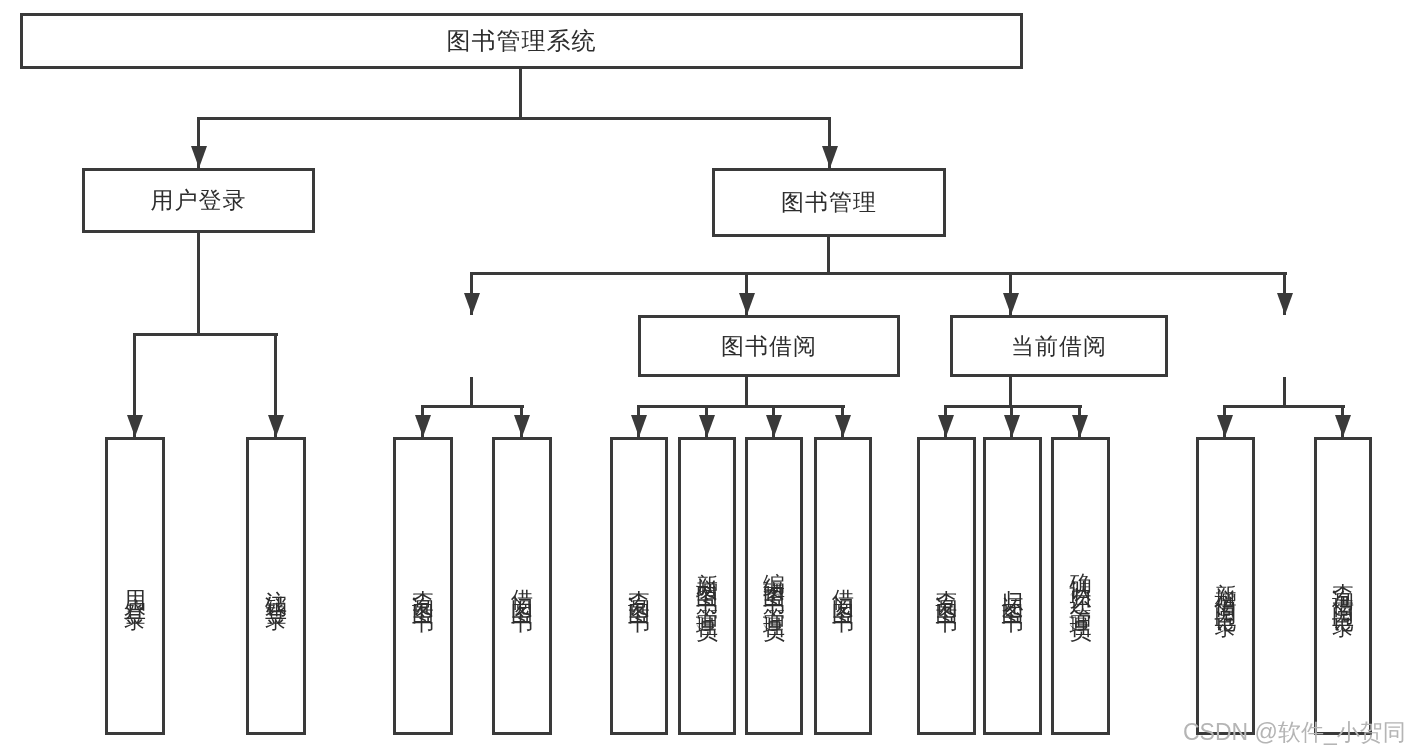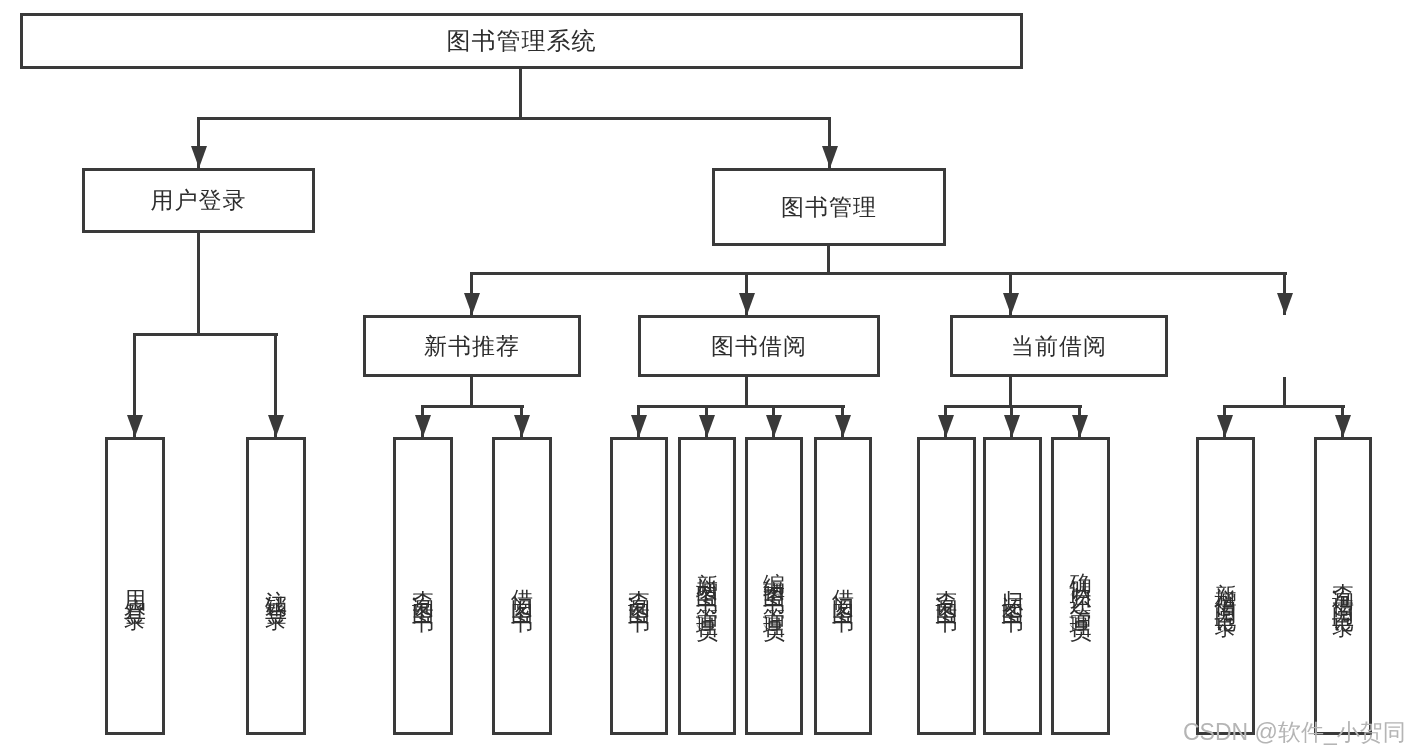--- a/index.html
+++ b/index.html
@@ -31,25 +31,24 @@
 </style>
 </head>
 <body>
 
 <div class="canvas">
 
   <div class="box root-box" style="left:20px;top:13px;width:1003px;height:56px;">图书管理系统</div>
 
   <div class="box" style="left:82px;top:168px;width:233px;height:65px;">用户登录</div>
 
-  <div class="box" style="left:712px;top:168px;width:234px;height:78px;">图书管理</div>
+  <div class="box" style="left:712px;top:168px;width:234px;height:69px;">图书管理</div>
 
-  <div class="box" style="left:363px;top:315px;width:218px;height:62px;">新书推荐</div>
 
-  <div class="box" style="left:638px;top:315px;width:242px;height:62px;">图书借阅</div>
+  <div class="box" style="left:638px;top:315px;width:262px;height:62px;">图书借阅</div>
 
   <div class="box" style="left:950px;top:315px;width:218px;height:62px;">当前借阅</div>
 
 
   <div class="box vbox" style="left:105px;top:437px;width:60px;height:298px;">用户登录</div>
 
   <div class="box vbox" style="left:246px;top:437px;width:60px;height:298px;">注销登录</div>
 
   <div class="box vbox" style="left:393px;top:437px;width:60px;height:298px;">查询图书</div>
 

